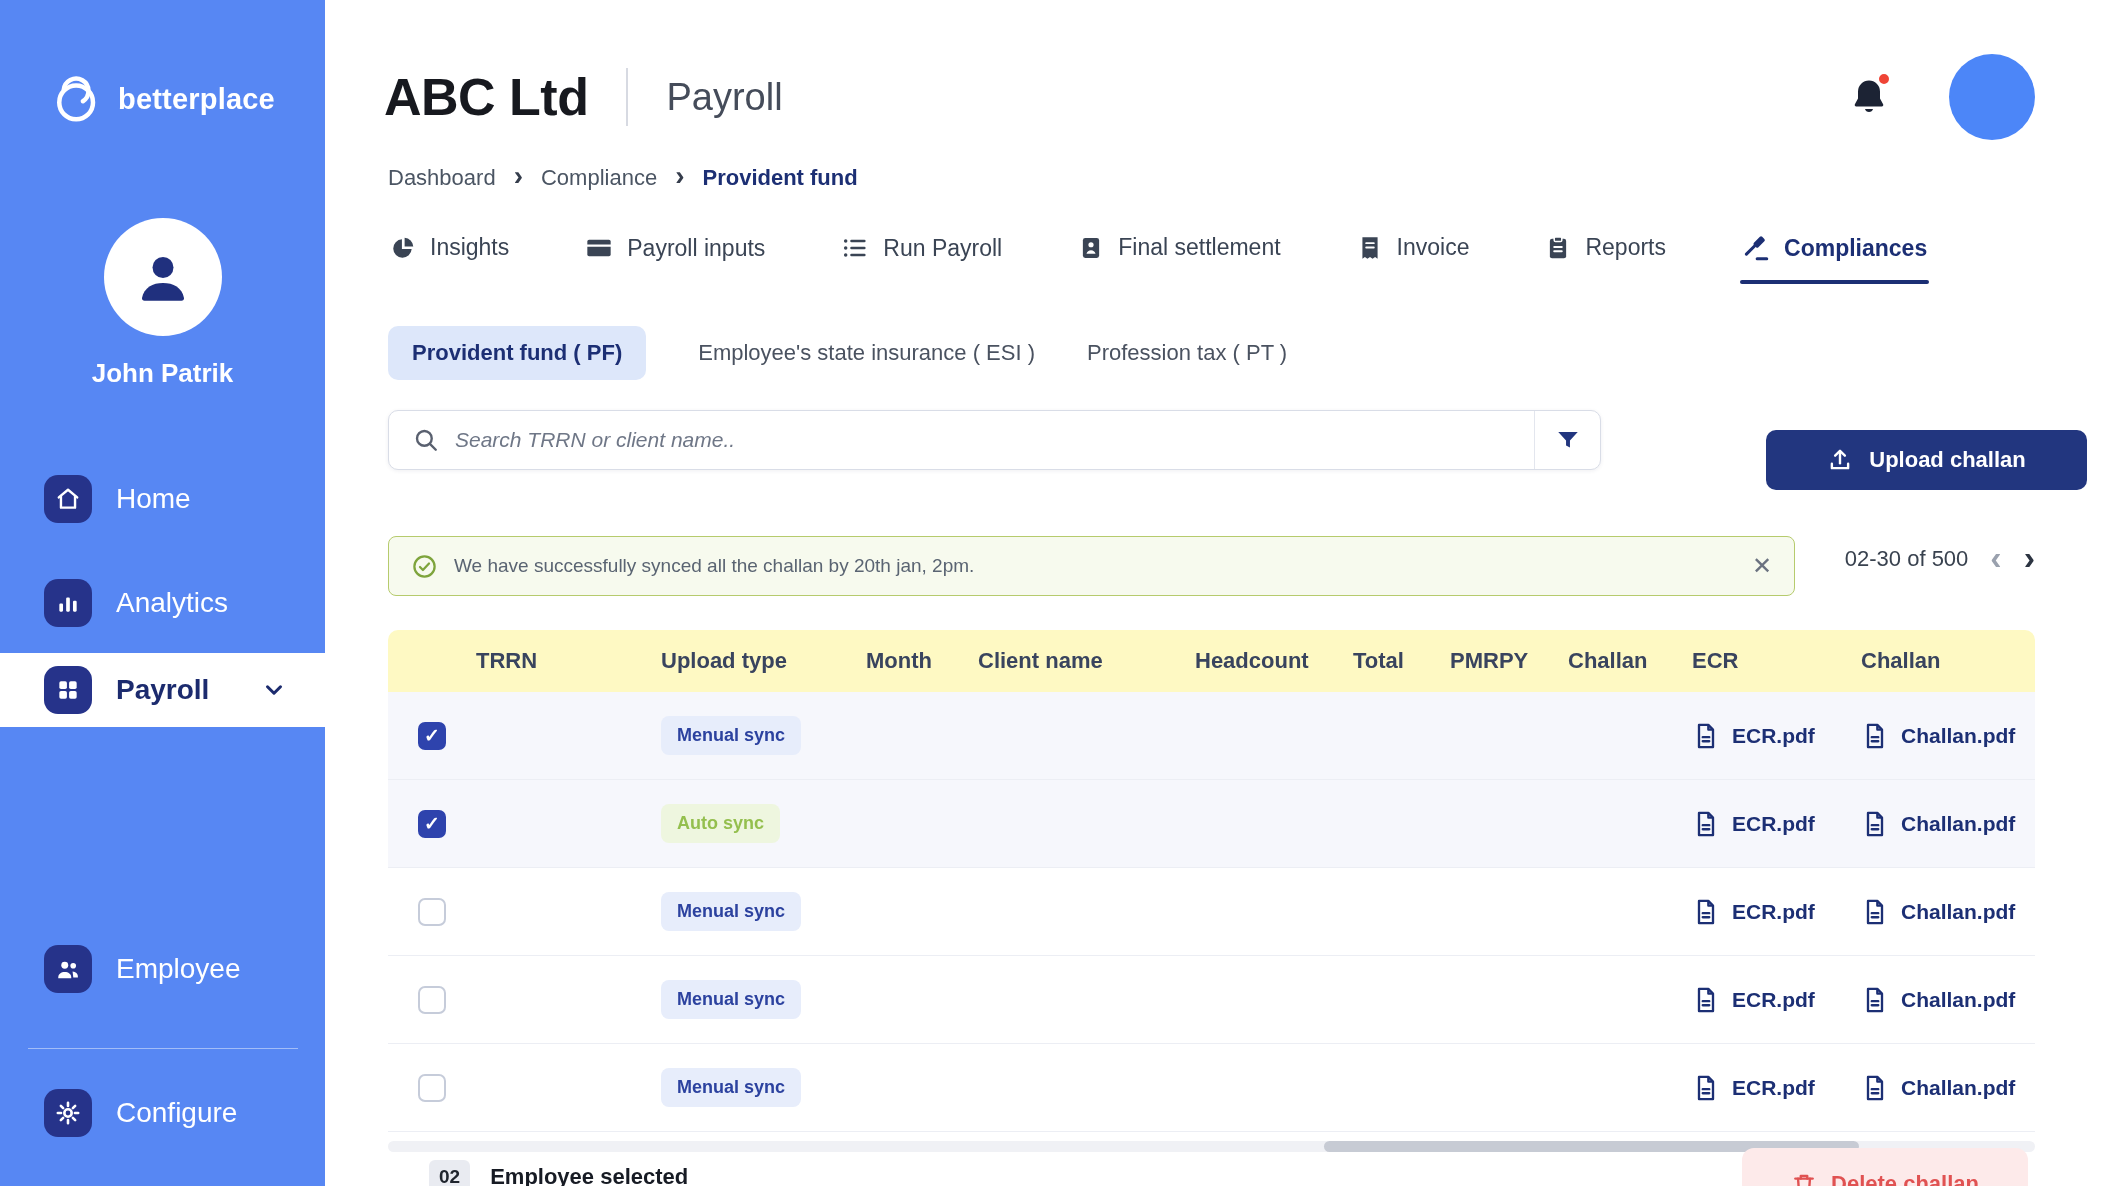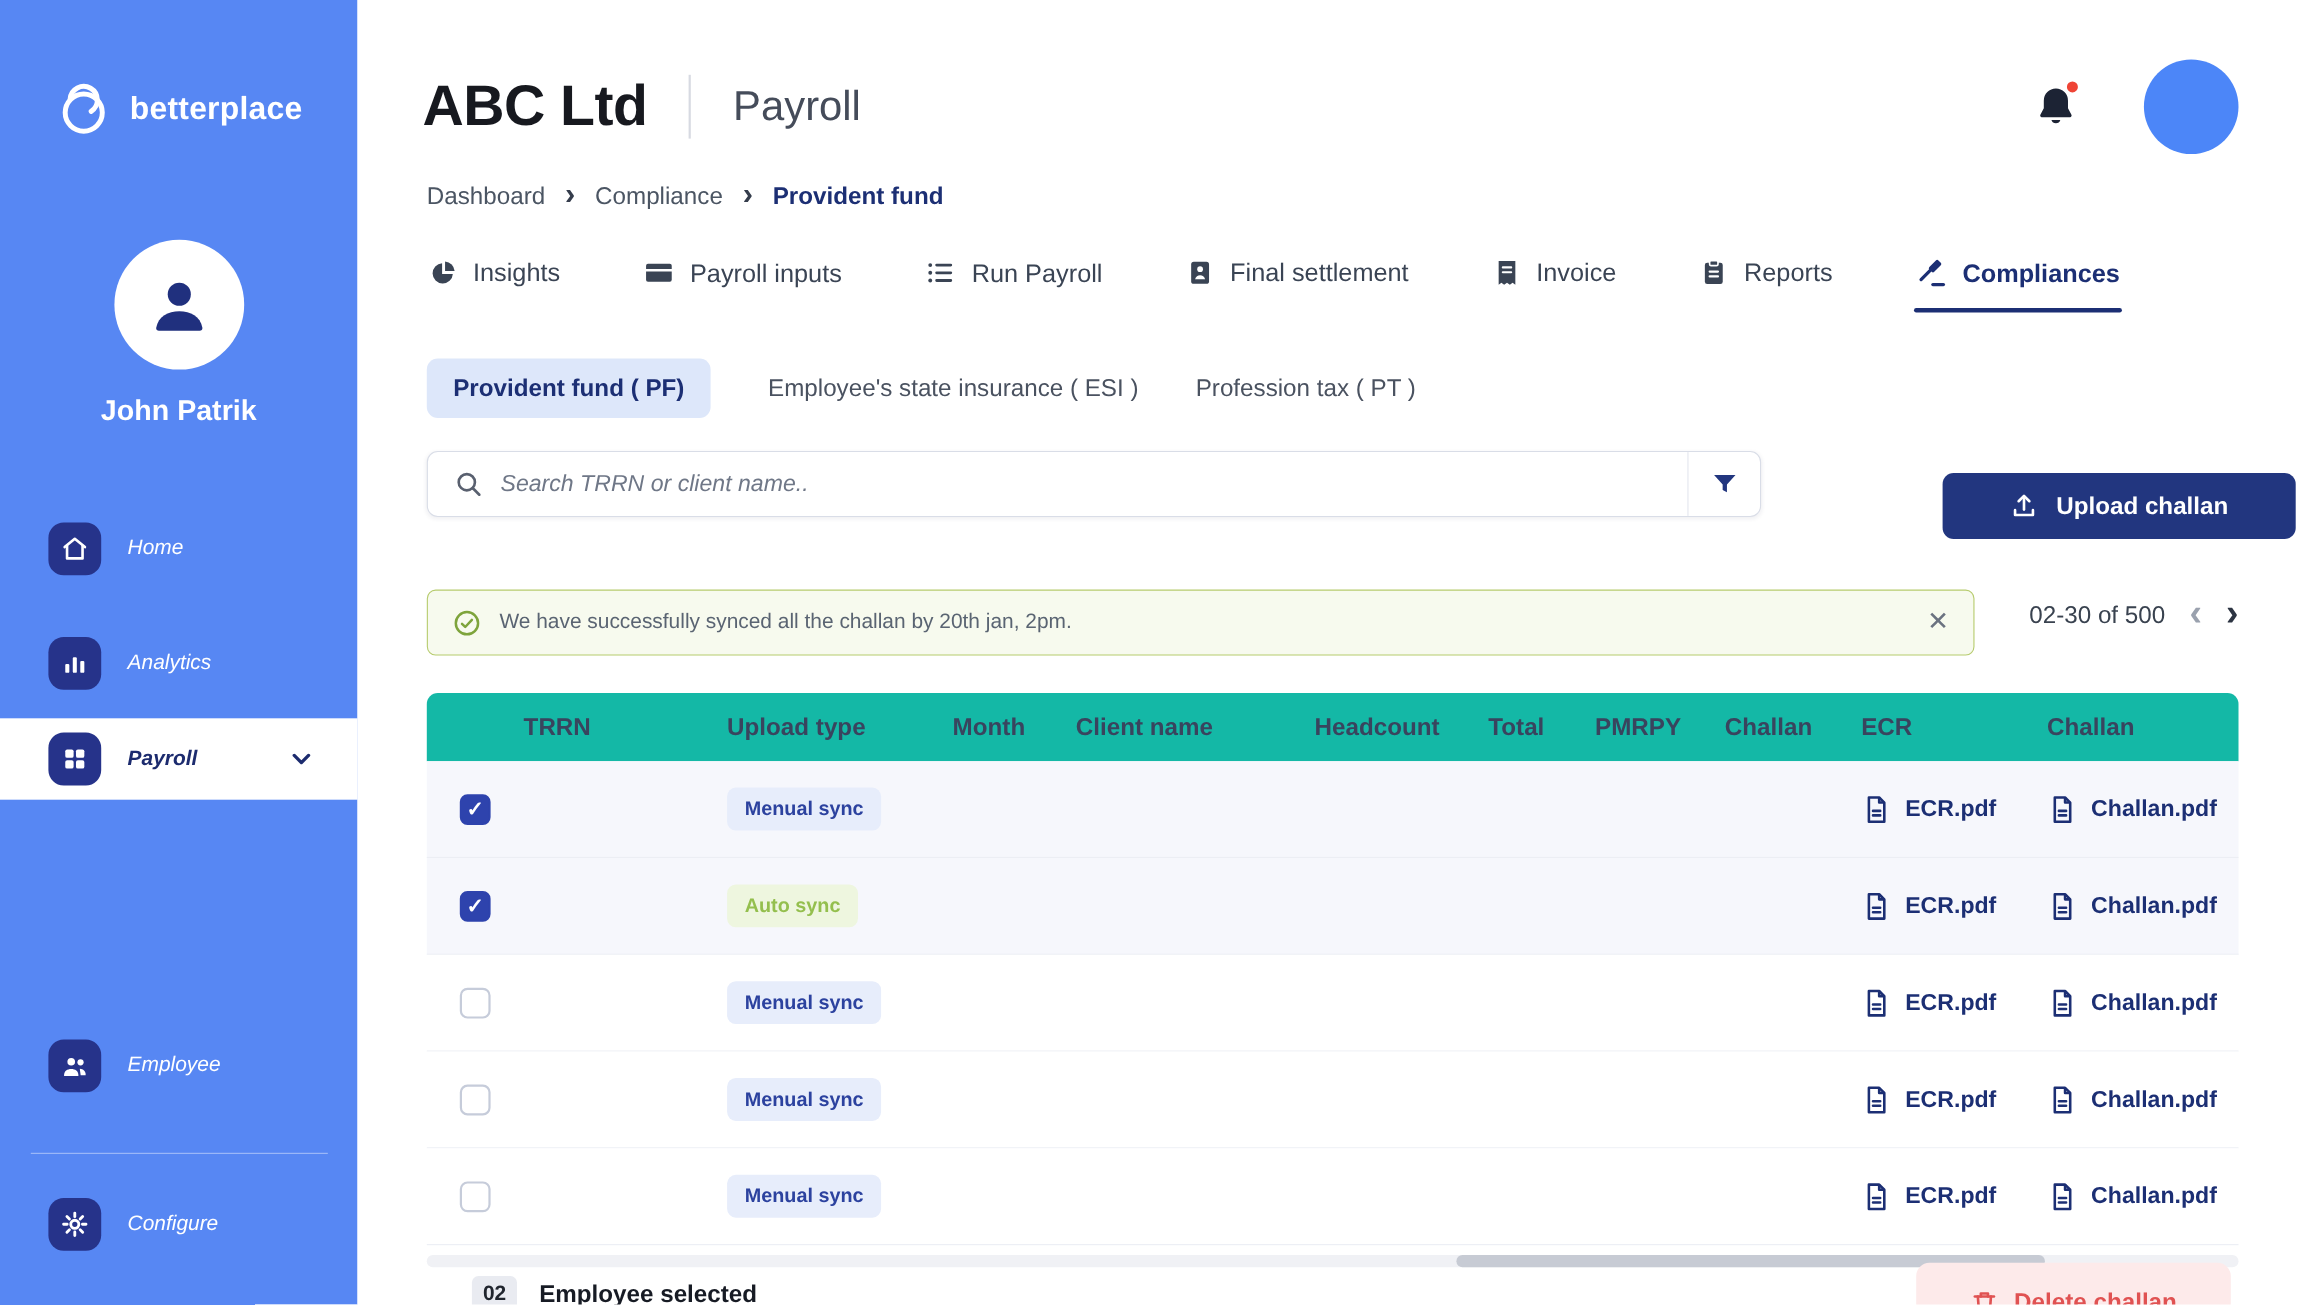--- a/index.html
+++ b/index.html
@@ -9,21 +9,21 @@
 
   
   .sidebar { position: relative; width: 325px; flex-shrink: 0; background: #5787f3; color: #fff; }
   .logo { position: absolute; top: 72px; left: 48px; display: flex; align-items: center; gap: 16px; }
   .logo-text { font-size: 29px; font-weight: 700; color: #fff; letter-spacing: .2px; }
   .profile { position: absolute; top: 218px; left: 0; width: 100%; text-align: center; }
   .profile-avatar { width: 118px; height: 118px; border-radius: 50%; background: #fff; margin: 0 auto; display: flex; align-items: center; justify-content: center; }
   .profile-name { margin-top: 22px; font-size: 26px; font-weight: 600; color: #fff; }
   .nav-item { position: absolute; left: 0; width: 100%; height: 74px; display: flex; align-items: center; gap: 24px; padding-left: 44px; cursor: pointer; }
   .nav-icon { width: 48px; height: 48px; border-radius: 14px; background: #26338a; display: flex; align-items: center; justify-content: center; flex-shrink: 0; }
-  .nav-label { font-size: 19px; font-weight: 500; color: #fff; font-style: italic; }
+  .nav-label { font-size: 28px; font-weight: 500; color: #fff; }
   .nav-item.active { background: #ffffff; }
   .nav-item.active .nav-label { color: #1c2b6e; font-weight: 700; }
   .nav-chevron { margin-left: auto; margin-right: 38px; color: #1c2b6e; display: flex; }
   .side-divider { position: absolute; top: 1048px; left: 28px; width: 270px; height: 1px; background: rgba(255,255,255,.45); }
 
   
   .main { position: relative; flex: 1; background: #ffffff; }
 
   .header { position: absolute; top: 52px; left: 59px; right: 73px; height: 90px; display: flex; align-items: center; }
   .company { font-size: 52px; font-weight: 800; color: #17191f; letter-spacing: -.5px; }
@@ -61,21 +61,21 @@
   .alert-close { margin-left: auto; font-size: 24px; color: #6b7280; cursor: pointer; line-height: 1; }
 
   .pagination { position: absolute; top: 536px; right: 73px; height: 46px; display: flex; align-items: center; gap: 22px; font-size: 22px; color: #39424f; }
   .pg-arrow { font-size: 34px; font-weight: 700; line-height: 1; cursor: pointer; margin-top: -5px; }
   .pg-prev { color: #9aa1ae; }
   .pg-next { color: #2c3442; }
 
   
   .table { position: absolute; top: 630px; left: 63px; width: 1647px; }
   .thead, .trow { display: grid; grid-template-columns: 88px 185px 205px 112px 217px 158px 97px 118px 124px 169px 1fr; align-items: center; }
-  .thead { height: 62px; background: #14b8a6; border-radius: 10px 10px 0 0; font-size: 22px; font-weight: 700; color: #39445e; }
+  .thead { height: 62px; background: #fef9c3; border-radius: 10px 10px 0 0; font-size: 22px; font-weight: 700; color: #39445e; }
   .trow { height: 88px; background: #fff; border-bottom: 1px solid #eceef4; }
   .trow.checked { background: #f6f7fc; }
   .cb-cell { display: flex; justify-content: center; }
   .checkbox { width: 28px; height: 28px; border-radius: 7px; border: 2px solid #c6ccda; background: #fff; cursor: pointer; display: flex; align-items: center; justify-content: center; font-size: 19px; color: #fff; font-weight: 700; }
   .checkbox.checked { background: #2e43ad; border-color: #2e43ad; }
   .skel { height: 16px; border-radius: 8px; background: #e3e6ec; }
   .skel.indigo { background: #8b94d6; }
   .w-trrn { width: 137px; } .w-month { width: 49px; } .w-client { width: 139px; }
   .w-head { width: 55px; } .w-total { width: 47px; } .w-pmrpy { width: 77px; } .w-chal { width: 59px; }
   .badge { display: inline-block; font-size: 18px; font-weight: 700; padding: 9px 16px; border-radius: 8px; white-space: nowrap; }

